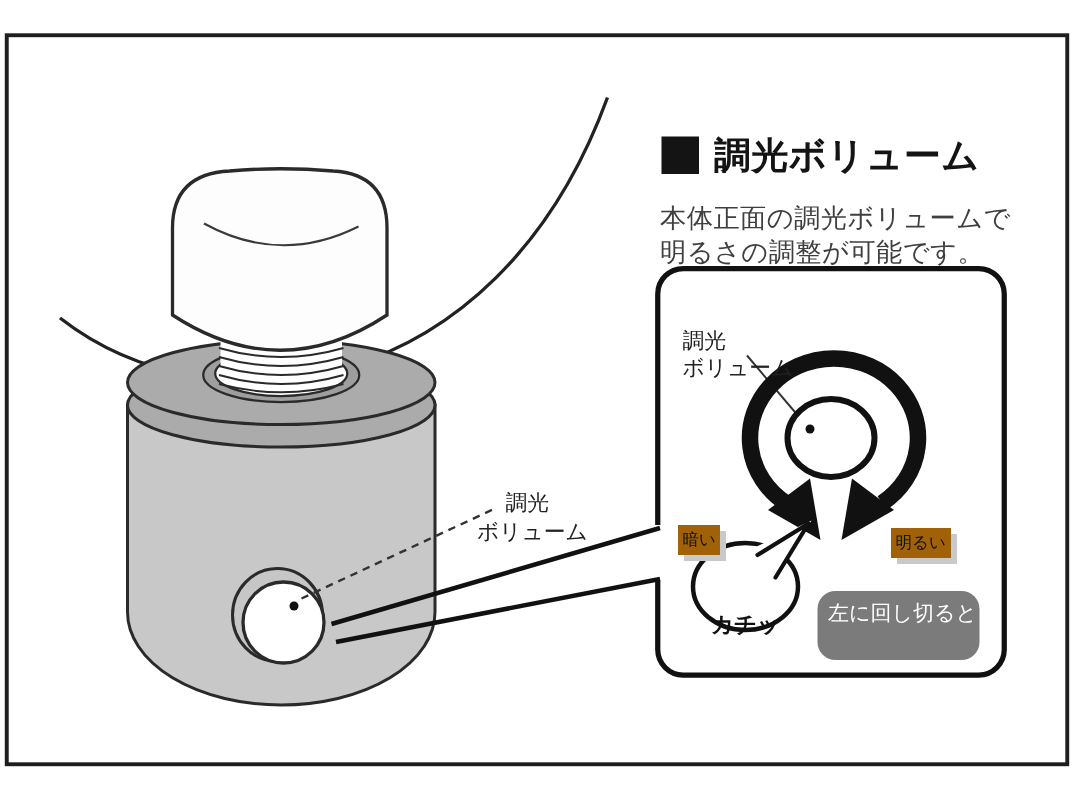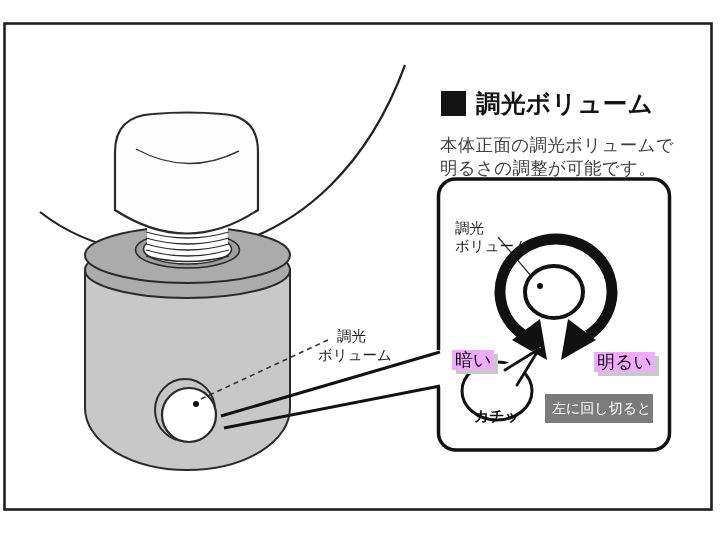--- a/index.html
+++ b/index.html
@@ -17,30 +17,30 @@
 
   .desc{left:440px;font-size:17.5px;color:#3f3f3f;letter-spacing:0.3px;}
   .desc.l1{top:109px;text-align:center;}
   .desc.l2{top:132px;}
 
   .dev-label{left:318px;top:303px;font-size:14.5px;line-height:19px;color:#222;}
   .dev-label .indent{padding-left:19px;}
 
   .dial-label{left:455px;top:195px;font-size:14.5px;line-height:18px;color:#222;}
 
-  .shadowed{font-size:18px;color:#111;background:#f0abfc;padding:0 3px;line-height:20px;
+  .shadowed{font-size:11px;color:#111;background:#a16207;padding:0 3px;line-height:20px;
             box-shadow:4px 4px 0 0 #c9c9c9;}
   .dark-side{left:452px;top:326px;}
   .bright-side{left:594px;top:328px;font-family:Liberation Serif, serif;}
 
   .click-txt{left:463px;top:383px;width:68px;text-align:center;
              font-size:15px;font-weight:bold;color:#111;}
 
   .off-note{left:545px;top:370px;width:108px;box-sizing:border-box;
-            background:#7b7b7b;border-radius:0;padding:4px 7px 5px 7px;
+            background:#7b7b7b;border-radius:12px;padding:4px 7px 22px 7px;
             color:#fff;font-size:14px;line-height:20px;white-space:nowrap;}
 </style>
 </head>
 <body>
 
 <div class="page">
 
   <svg class="layer" width="720" height="540" viewBox="0 0 720 540">
 
     <rect x="4.5" y="23.5" width="707" height="486" fill="none" stroke="#1e1e1e" stroke-width="2.6"></rect>

